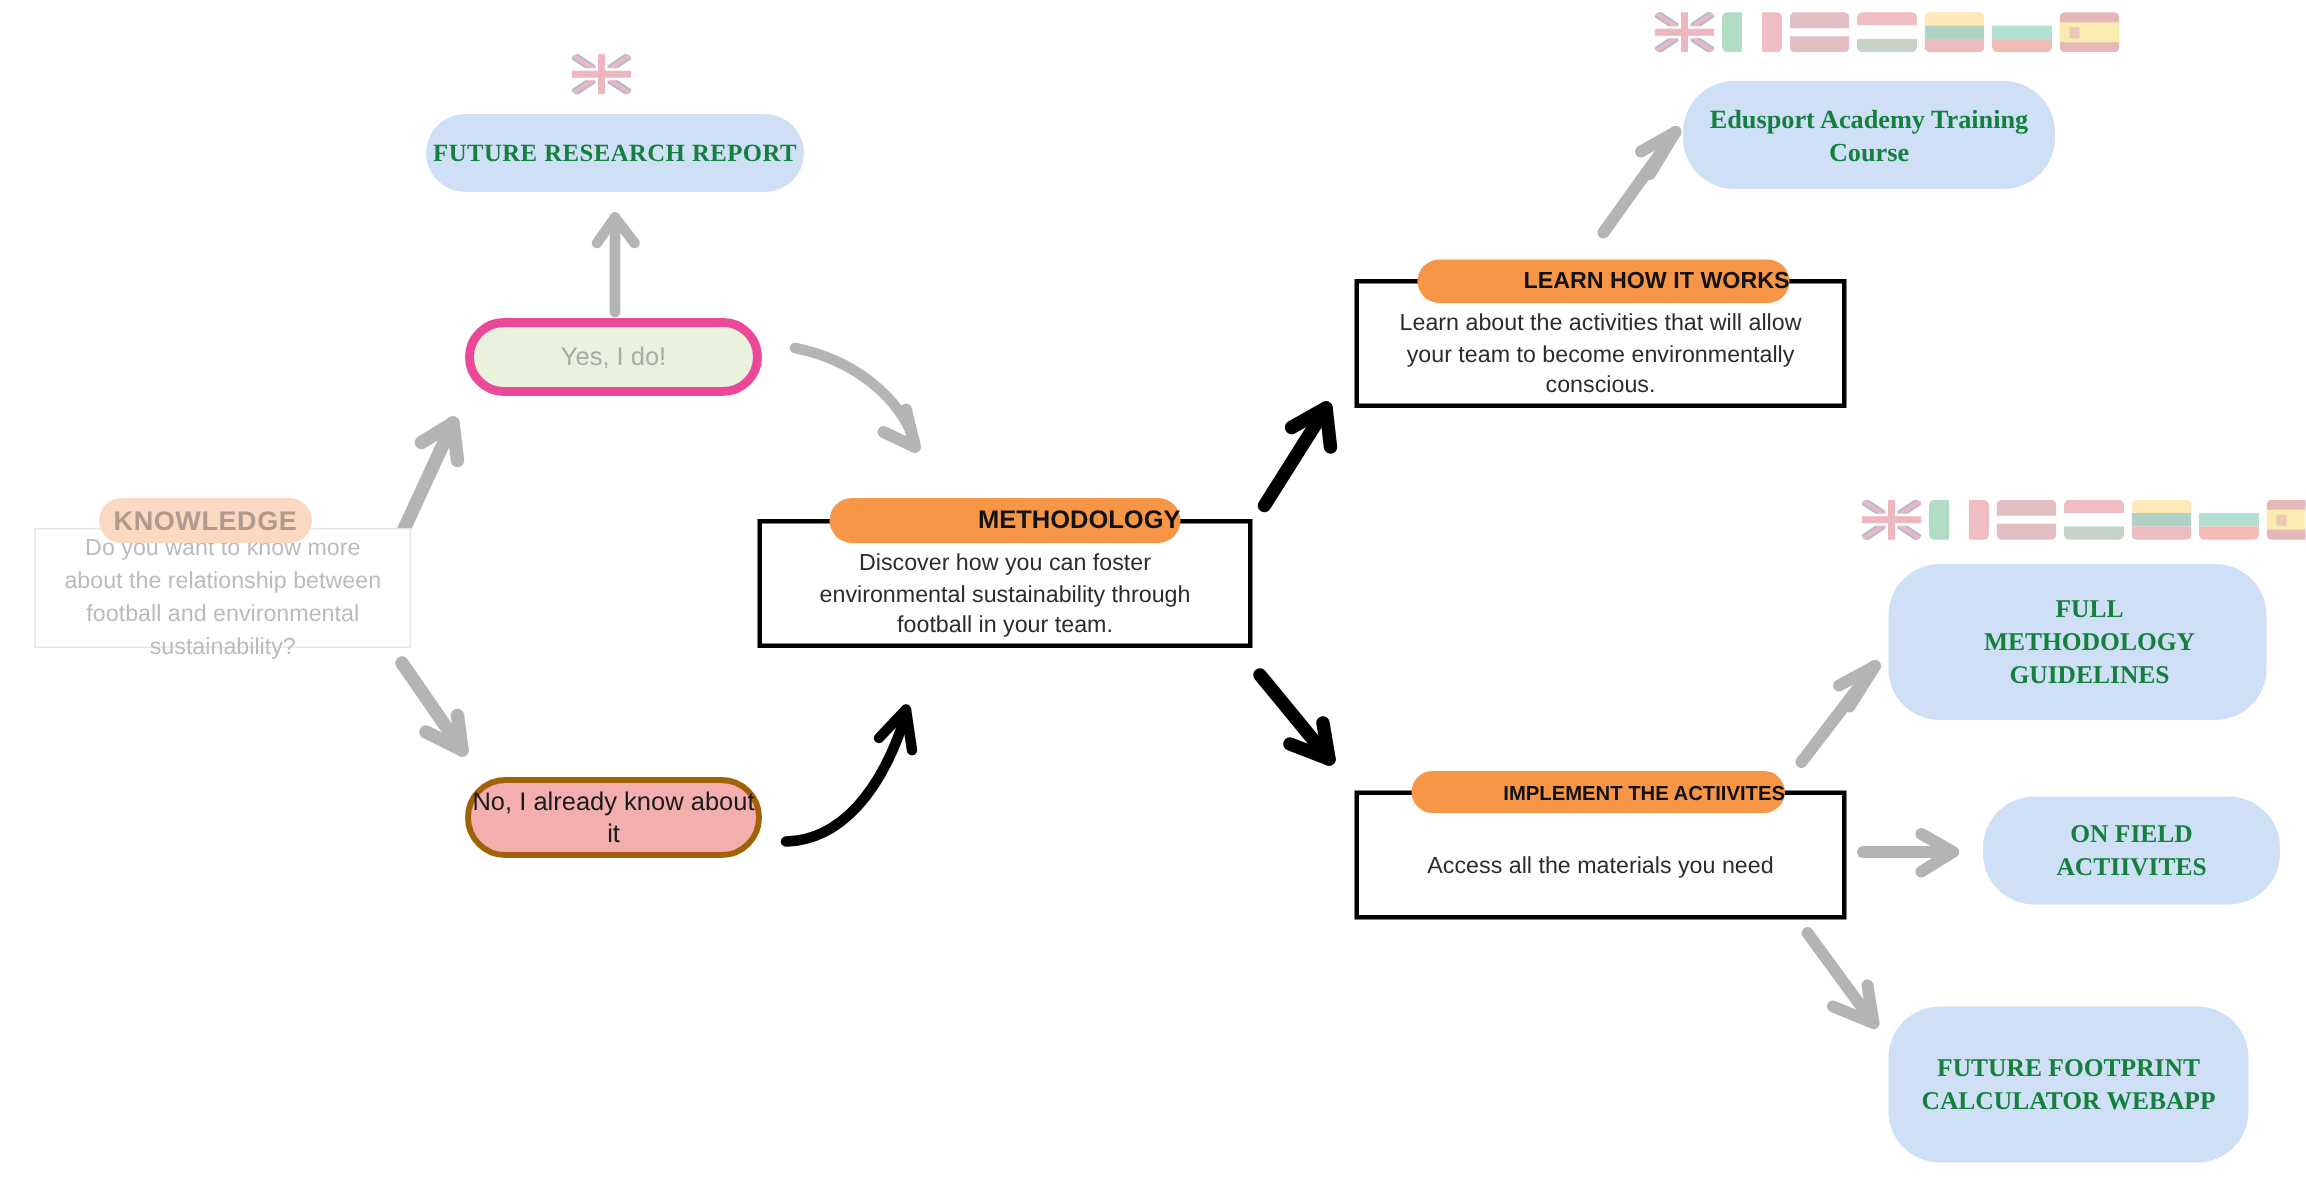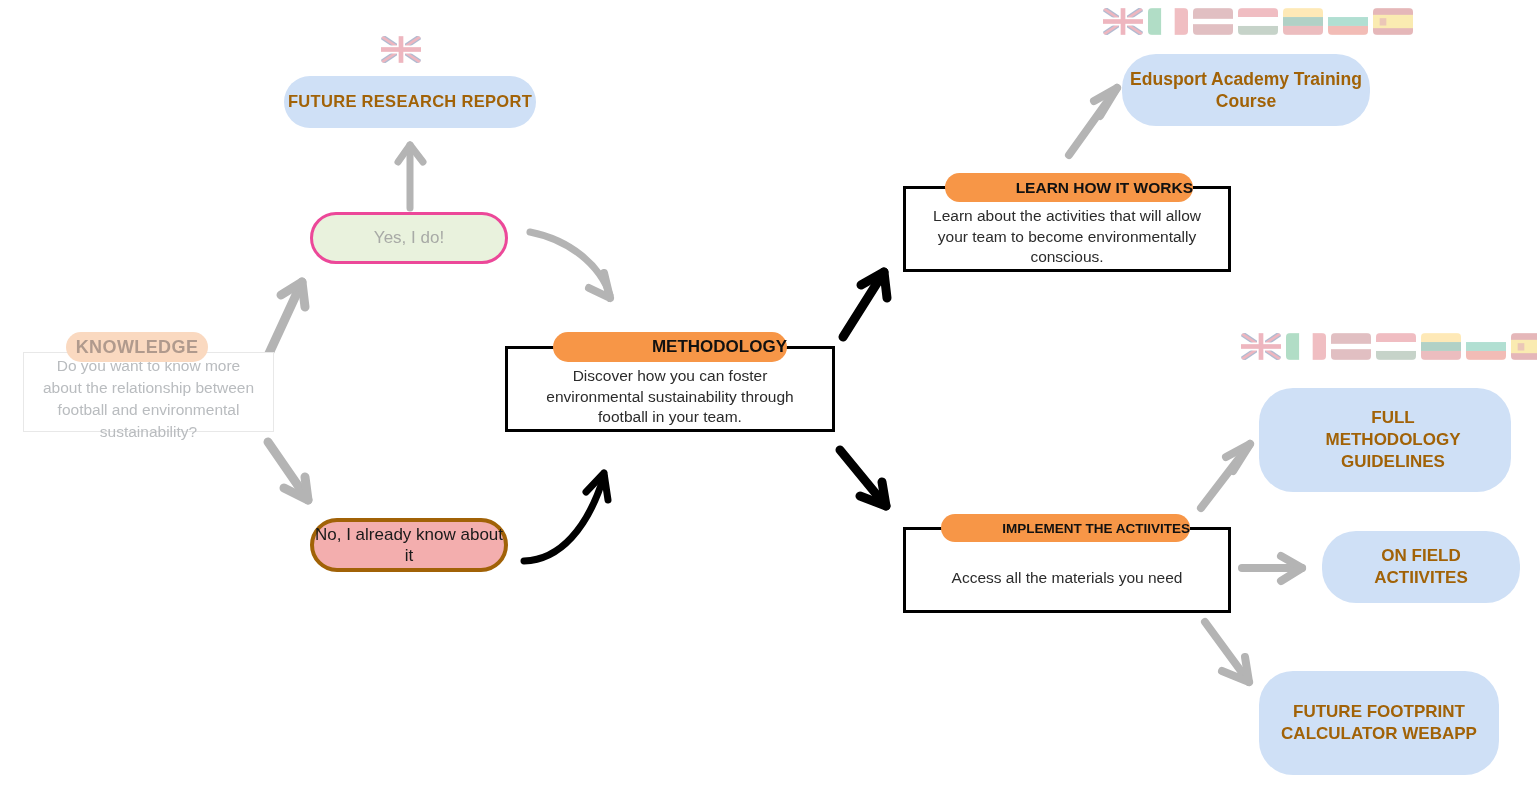--- a/index.html
+++ b/index.html
@@ -16,28 +16,29 @@
     width: 1537px; height: 786px;
     pointer-events: none;
   }
 
   
   .node { position: absolute; display: flex; align-items: center; justify-content: center; text-align: center; }
 
   .pill-blue {
     background: #cfe0f6;
     border-radius: 34px;
-    color: #a16207;
+    color: #15803d;
     font-weight: bold;
     line-height: 1.28;
+    font-family: Liberation Serif, serif;
   }
 
   .pill-green {
     background: #e9f2dd;
-    border: 3px solid #ec4899;
+    border: 6px solid #ec4899;
     border-radius: 34px;
     color: #a8aaa6;
     font-size: 17px;
   }
 
   .pill-pink {
     background: #f3aeae;
     border: 4px solid #a16207;
     border-radius: 34px;
     color: #1a1a1a;
@@ -330,21 +331,21 @@
     </div>
   </div>
   <div class="badge-orange" style="left:941px; top:514px; width:249px; height:28px; font-size:13.5px;">
     <span>IMPLEMENT THE ACTIIVITES</span>
   </div>
 
   <div class="node pill-blue" style="left:1122px; top:54px; width:248px; height:72px; font-size:17.5px;">
     <span>Edusport Academy Training Course</span>
   </div>
 
-  <div class="node pill-blue" style="left:1259px; top:388px; width:252px; height:104px; font-size:17px;padding-left:16px;">
+  <div class="node pill-blue" style="left:1259px; top:376px; width:252px; height:104px; font-size:17px;padding-left:16px;">
     <span style="max-width:160px; display:inline-block;">FULL METHODOLOGY GUIDELINES</span>
   </div>
 
   <div class="node pill-blue" style="left:1322px; top:531px; width:198px; height:72px; font-size:17px;">
     <span style="max-width:130px; display:inline-block;">ON FIELD ACTIIVITES</span>
   </div>
 
   <div class="node pill-blue" style="left:1259px; top:671px; width:240px; height:104px; font-size:17px;">
     <span style="max-width:200px; display:inline-block;">FUTURE FOOTPRINT CALCULATOR WEBAPP</span>
   </div>

